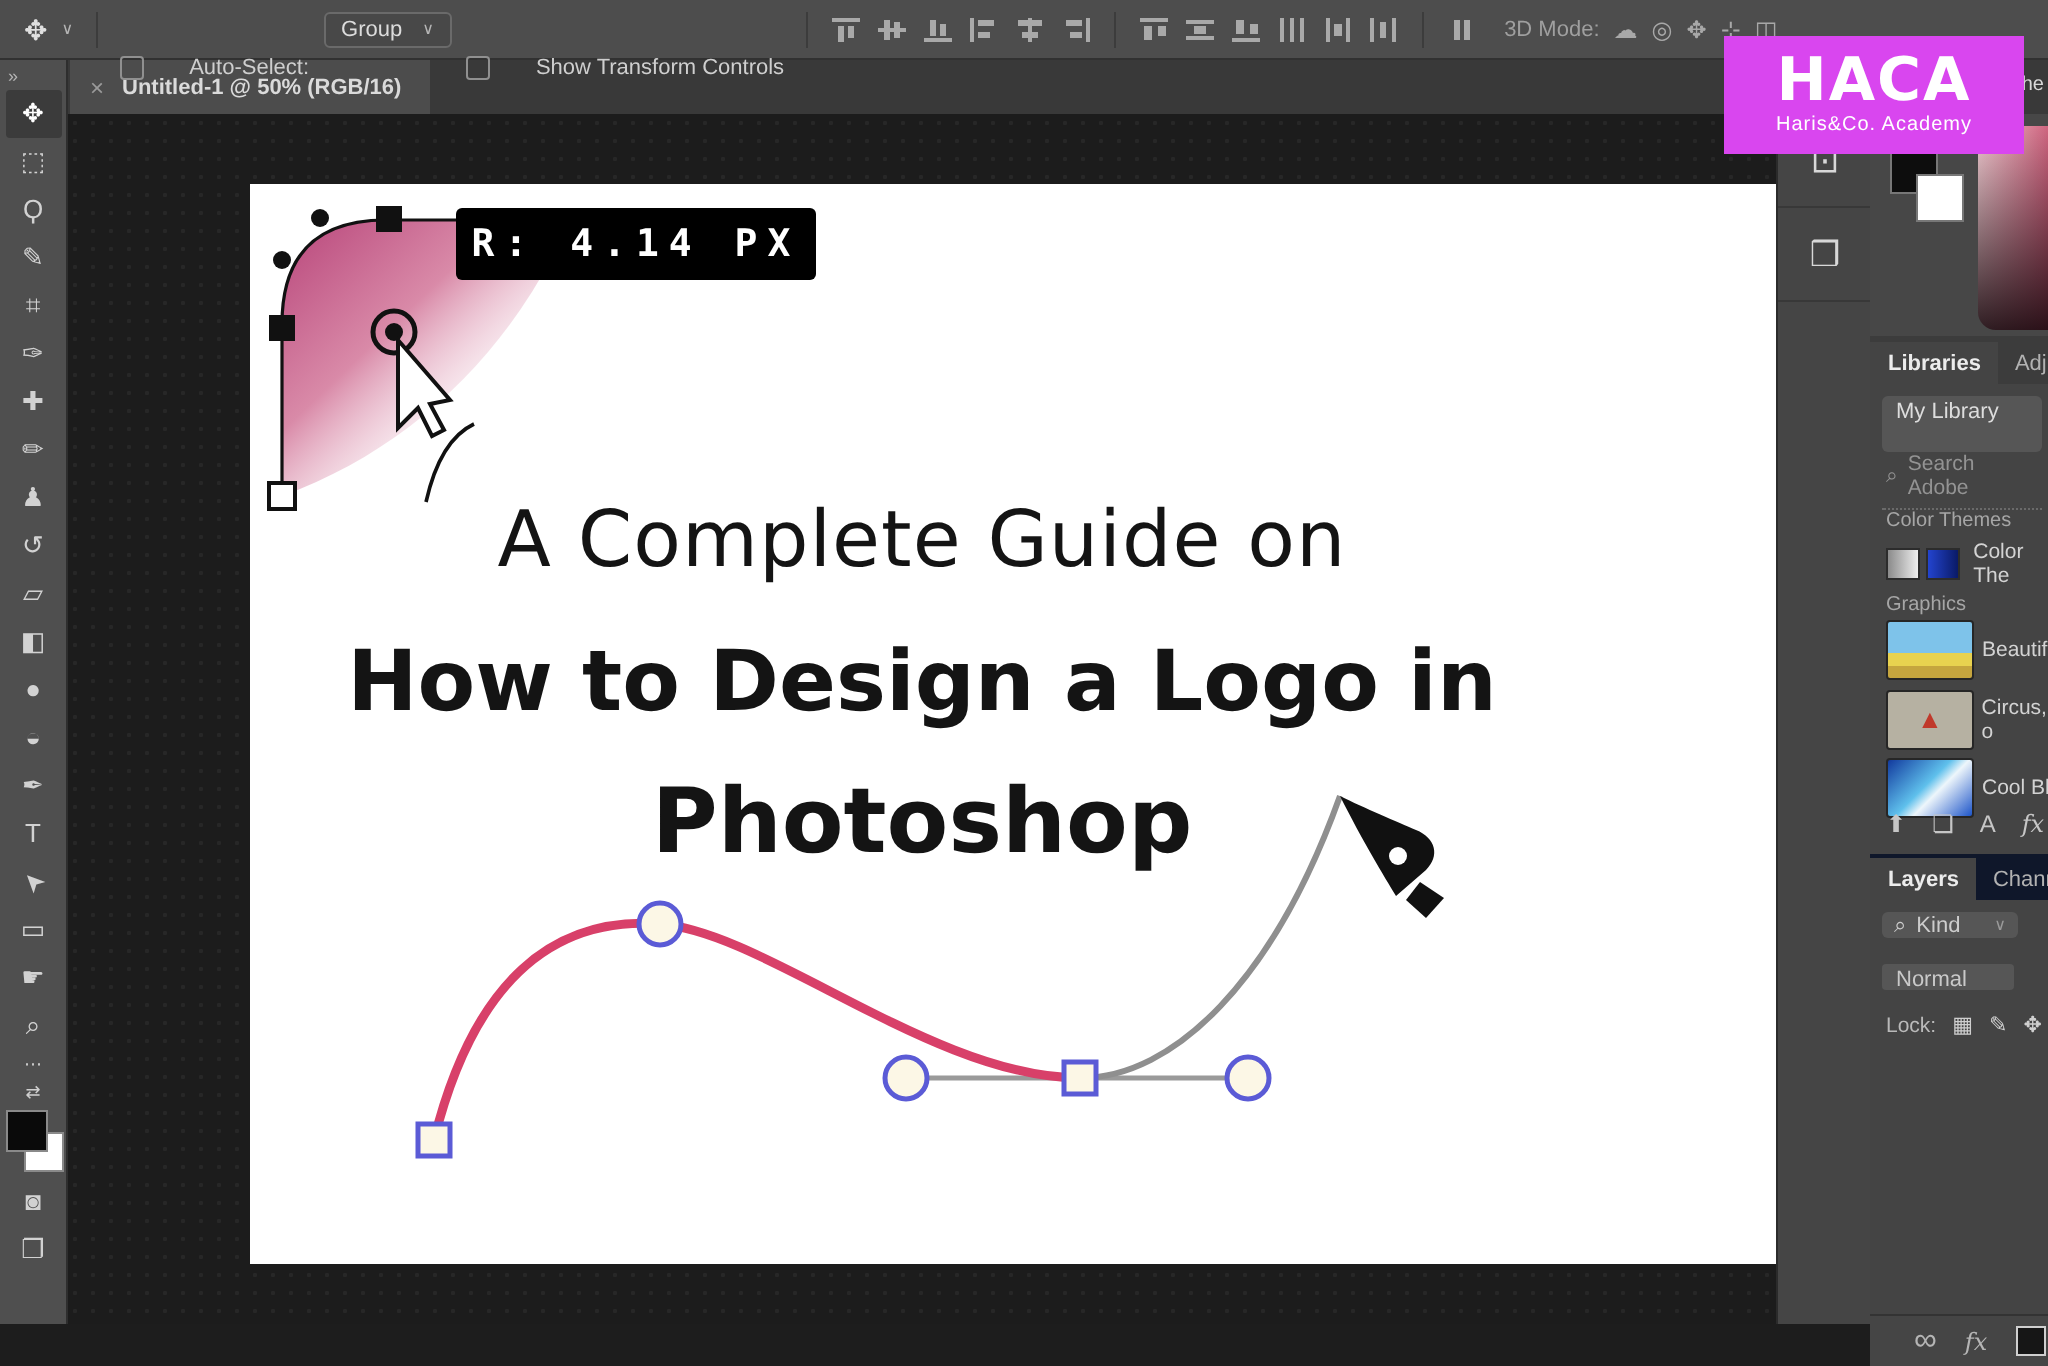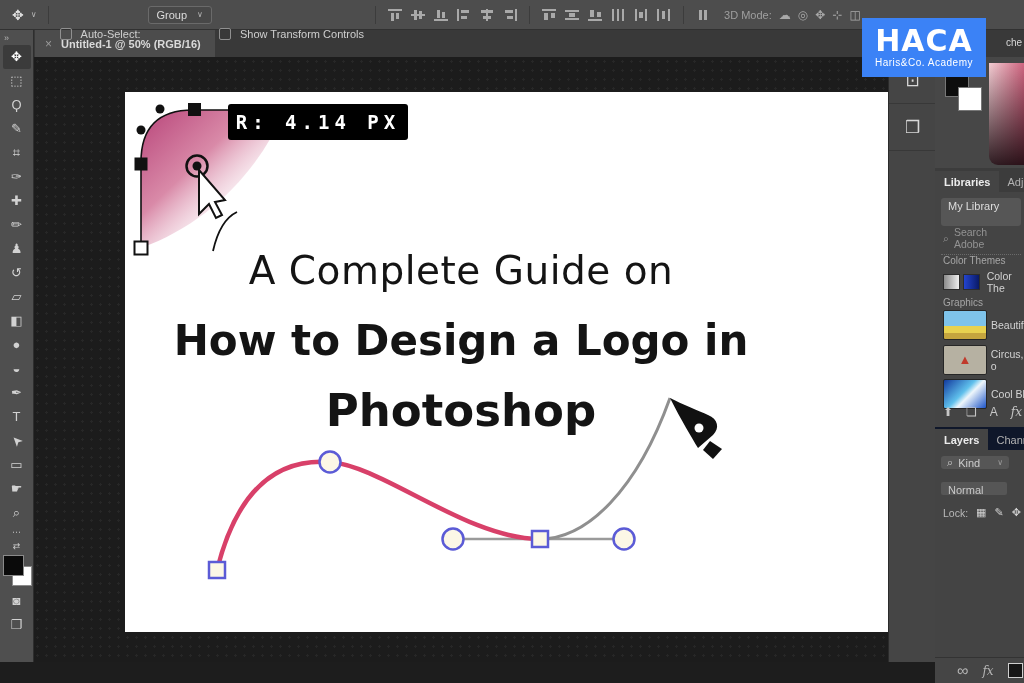--- a/index.html
+++ b/index.html
@@ -6,30 +6,30 @@
   #app{position:relative;width:1024px;height:683px;overflow:hidden;
        font-family:"Liberation Sans",sans-serif;background:#1d1d1d;cursor:default;
        -webkit-font-smoothing:antialiased;}
   
   .options-bar{position:absolute;left:0;top:0;width:1024px;height:30px;background:#4d4d4d;
     border-bottom:1px solid #313131;display:flex;align-items:center;gap:7px;padding-left:12px;
     box-sizing:border-box;font-size:11px;color:#cfcfcf;z-index:5;}
   .tool-glyph{color:#e0e0e0;font-size:14px;}
   .chev{color:#b5b5b5;font-size:8px;}
   .sep{width:1px;height:18px;background:#3c3c3c;margin:0 4px;}
-  .cb{display:flex;align-items:center;gap:9px;margin-top:39px;}
+  .cb{display:flex;align-items:center;gap:23px;margin-top:39px;}
   .cb .box{width:10px;height:10px;border:1px solid #909090;border-radius:2px;background:transparent;}
   .dropdown{display:flex;align-items:center;gap:10px;background:#484848;border:1px solid #6a6a6a;
     border-radius:3px;padding:2px 8px;color:#dcdcdc;}
   .ai{width:16px;height:14px;opacity:.78;}
   .ai rect{fill:#c4c4c4;}
   .threeD{color:#9f9f9f;margin-left:6px;}
   .m3{color:#a8a8a8;font-size:12px;}
   
-  .logo{position:absolute;left:862px;top:18px;width:124px;height:59px;background:#3b82f6;
+  .logo{position:absolute;left:862px;top:18px;width:150px;height:59px;background:#d946ef;
     z-index:30;display:flex;flex-direction:column;align-items:center;justify-content:center;}
   .logo-title{color:#fff;font-weight:bold;font-size:30px;letter-spacing:1px;line-height:28px;
     font-family:"DejaVu Sans",sans-serif;}
   .logo-sub{color:#fff;font-size:10px;letter-spacing:.5px;margin-top:2px;}
   
   .tab-bar{position:absolute;left:33px;top:30px;width:991px;height:27px;background:#393939;z-index:1;}
   .tab{position:absolute;left:2px;top:0;height:27px;background:#4c4c4c;display:flex;align-items:center;
     gap:9px;padding:0 14px 0 10px;}
   .tab .close{color:#9a9a9a;font-size:12px;}
   .tab .title{color:#dadada;font-size:11px;font-weight:bold;}

